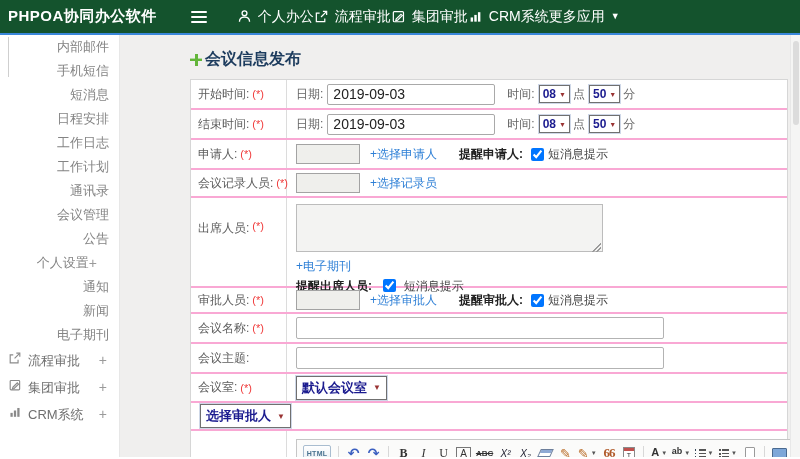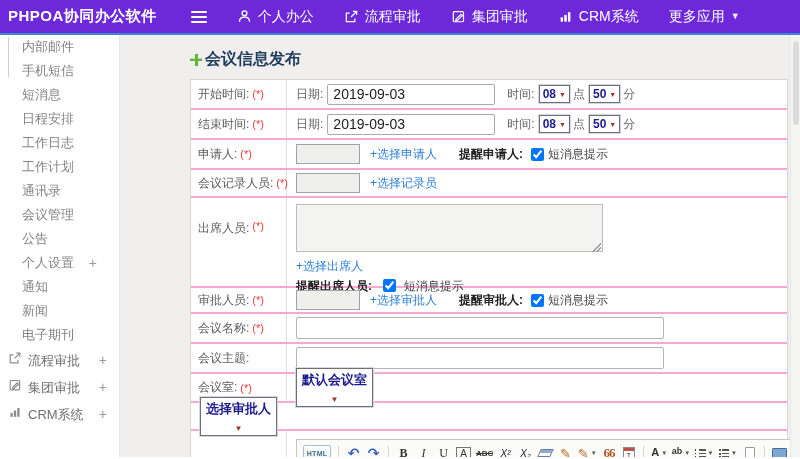--- a/index.html
+++ b/index.html
@@ -1,34 +1,34 @@
 <!DOCTYPE html>
 <html><head>
 <meta charset="utf-8">
 <style>
   * { box-sizing: border-box; margin: 0; padding: 0; }
   html,body { width:800px; height:459px; overflow:hidden; background:#fff;
               font-family:"Liberation Sans","DejaVu Sans",sans-serif; }
 
   
-  .topbar { height:35px; background:#6d28d9; display:flex; align-items:center;
+  .topbar { height:35px; background:#14532d; display:flex; align-items:center;
             color:#fff; border-bottom:2px solid #3a87da; }
   .brand { font-size:15px; font-weight:bold; padding-left:8px; letter-spacing:0.5px; white-space:nowrap; }
   .menu-btn { margin-left:34px; display:flex; flex-direction:column; gap:3px; cursor:pointer; }
   .menu-btn b { display:block; width:16px; height:2px; background:#fff; border-radius:1px; }
-  .nav { display:flex; align-items:center; margin-left:30px; gap:30px; }
+  .nav { display:flex; align-items:center; margin-left:30px; }
   .nav-item { display:flex; align-items:center; gap:6px; font-size:14px; cursor:pointer; white-space:nowrap; }
   .nav-item svg { display:block; }
   .caret { font-size:9px; line-height:1; }
 
   
   .page { display:flex; height:422px; }
   .sidebar { width:120px; background:#fff; border-right:1px solid #e7e7e7; position:relative; overflow:hidden; flex:0 0 120px; }
   .side-scroll { position:absolute; left:8px; top:2px; width:1px; height:40px; background:#cfcfcf; }
-  .side-list { list-style:none; }
+  .side-list { list-style:none;text-align:right; }
   .side-item { height:24px; line-height:24px; padding-left:22px; padding-right:10px; font-size:13px;
                color:#848484; cursor:pointer; display:flex; align-items:center; }
   .side-item .lbl { flex:1; white-space:nowrap; overflow:hidden; }
   .side-item .plus { color:#9a9a9a; font-size:14px; margin-right:12px; }
   .side-group { height:27px; line-height:27px; padding-left:8px; padding-right:8px; font-size:13px;
                 color:#6f6f6f; cursor:pointer; display:flex; align-items:center; gap:6px; }
   .side-group .lbl { flex:1; white-space:nowrap; }
   .side-group .plus { color:#9a9a9a; font-size:14px; margin-right:4px; }
   .side-group svg { flex:0 0 auto; }
 
@@ -59,21 +59,21 @@
   .row-editor .fc { align-items:flex-start; padding-top:8px; }
 
   .inline-lbl { color:#666; margin-right:4px; white-space:nowrap; }
   .date-input { width:168px; height:21px; border:1px solid #a9a9a9; border-radius:2px; font-size:14px;
                 padding:0 5px; color:#222; font-family:"Liberation Sans",sans-serif; }
   .gap12 { width:12px; }
   .mini-select { display:inline-flex; align-items:center; gap:3px; border:1px solid #707070; box-shadow:0 0 0 1px #cfd8e8;
                  background:#fff; padding:1px 3px; font-size:12px; font-weight:bold; color:#1b1b8f; cursor:pointer; }
   .mini-select .arr { font-size:7px; color:#993333; }
   .big-select { display:inline-flex; align-items:center; gap:6px; border:1px solid #707070; box-shadow:0 0 0 1px #cfd8e8;
-                background:#fff; padding:2px 5px; font-size:13px; font-weight:bold; color:#1b1b8f; cursor:pointer;flex-direction:column; }
+                background:#fff; padding:2px 5px; font-size:13px; font-weight:bold; color:#1b1b8f; cursor:pointer; }
   .big-select .arr { font-size:8px; color:#993333; }
 
   .small-input { width:64px; height:20px; border:1px solid #a3a3a3; background:#efefec; padding:0 3px; font-size:12px; }
   .wide-input { width:368px; height:22px; border:1px solid #b3b3b3; border-radius:2px; padding:0 5px; font-size:13px; background:#fff; }
   .link { color:#2d7fd6; font-size:12px; margin-left:10px; cursor:pointer; text-decoration:none; white-space:nowrap; }
   .remind { font-weight:bold; color:#222; margin-left:22px; white-space:nowrap; }
   .cb { width:13px; height:13px; margin:0 4px 0 8px; vertical-align:-2px; }
   .cb-lbl { color:#444; white-space:nowrap; }
 
   .attendee-ta { width:307px; height:48px; border:1px solid #bcbcbc; background:#f3f3f2; resize:none; position:relative;
@@ -333,21 +333,21 @@
         </div>
       </div>
 
       <div class="frow row-attendees">
         <div class="fl">
             <span>出席人员:</span>
             <span class="req">(*)</span>
           </div>
         <div class="fc">
           <span class="ta-wrap"><textarea class="attendee-ta" style=""></textarea></span>
-          <a class="link mt3">+选择出席人</a>
+          <a class="link mt3">+电子期刊</a>
           <div class="mt3">
             <span class="remind" style="margin-left:0">提醒出席人员:</span>
             <input class="cb" type="checkbox" checked="checked" style="">
             <span class="cb-lbl">短消息提示</span>
           </div>
         </div>
       </div>
 
       <div class="frow h26">
         <div class="fl">

